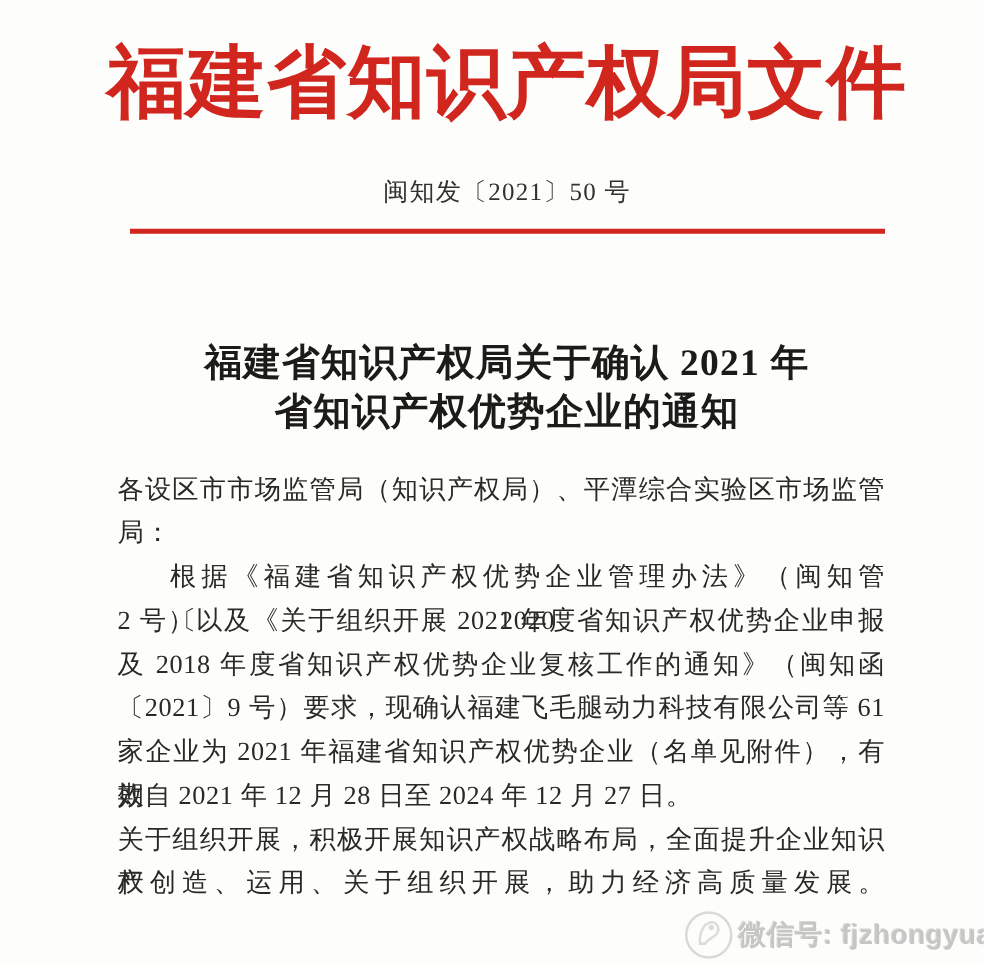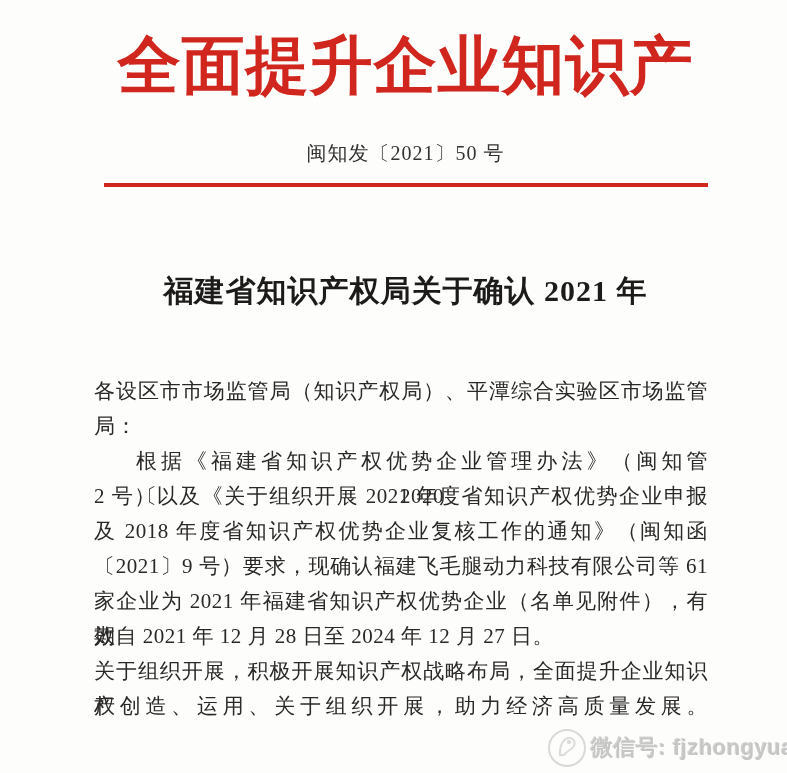--- a/index.html
+++ b/index.html
@@ -72,28 +72,29 @@
     text-shadow:1px 1px 0 #ffffff, -1px -1px 0 rgba(140,140,140,0.35);
     white-space:nowrap;
     letter-spacing:0.5px;
   }
 </style>
 </head>
 <body>
 
 <div class="page">
 
-  <div class="header-title">全面提升企业知识产</div>
+  <div class="header-title">福建省知识产权局文件</div>
 
   <div class="doc-number">闽知发〔2021〕50 号</div>
 
   <div class="red-line"></div>
 
   <div class="doc-title">
     <div>福建省知识产权局关于确认 2021 年</div>
+    <div>省知识产权优势企业的通知</div>
   </div>
 
   <div class="body-text">
     <div class="line j">各设区市市场监管局（知识产权局）、平潭综合实验区市场监管</div>
     <div class="line">局：</div>
     <div class="line j ind">根据《福建省知识产权优势企业管理办法》（闽知管〔2020〕</div>
     <div class="line j">2 号）以及《关于组织开展 2021 年度省知识产权优势企业申报</div>
     <div class="line j">及 2018 年度省知识产权优势企业复核工作的通知》（闽知函</div>
     <div class="line j">〔2021〕9 号）要求，现确认福建飞毛腿动力科技有限公司等 61</div>
     <div class="line j">家企业为 2021 年福建省知识产权优势企业（名单见附件），有效</div>

